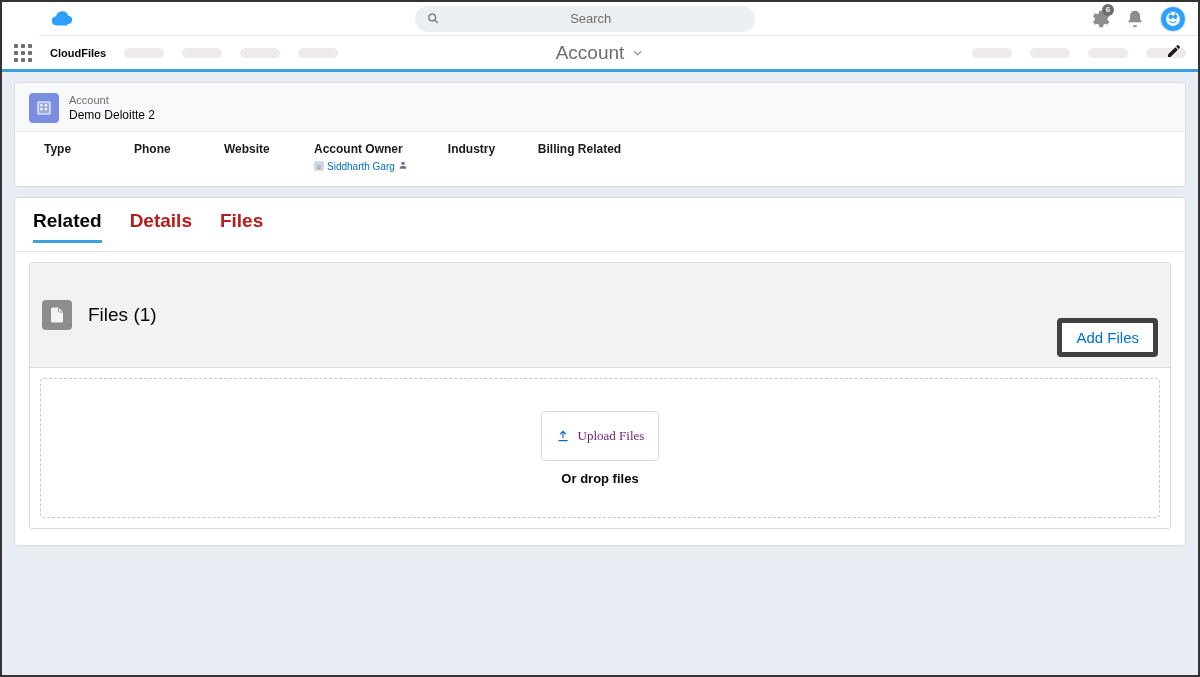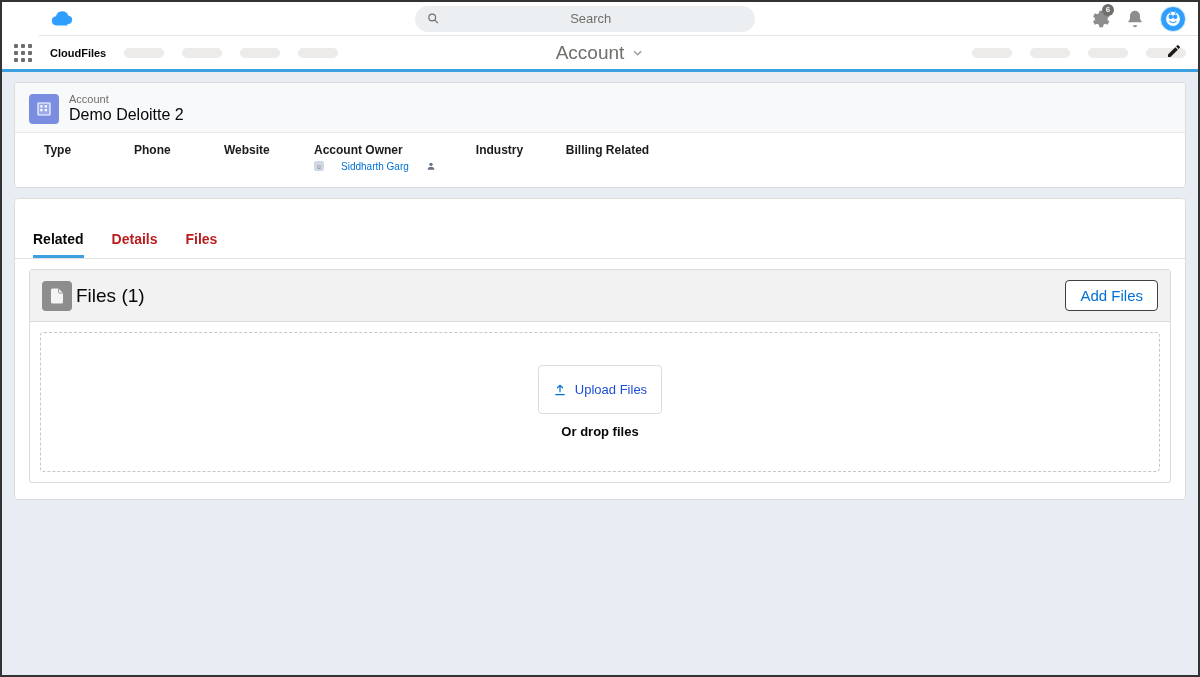--- a/index.html
+++ b/index.html
@@ -119,50 +119,49 @@
     padding: 10px 14px 8px;
     background:#f7f9fb;
     border-bottom: 1px solid #e9e9e9;
   }
   .entity-icon {
     width: 30px; height:30px; border-radius:4px;
     background:#7a8de1;
     display:flex;align-items:center;justify-content:center;color:#fff;
   }
   .entity-label { font-size:11px; color:#706e6b; line-height:1.2; }
-  .entity-name { font-size:16px; font-weight:500; color:#080707; }
+  .entity-name { font-size:12px; font-weight:500; color:#080707; }
 
   .fields-row {
     display:flex;
     gap: 40px;
     padding: 10px 29px 14px;
     font-size: 12px;
     color:#080707;
   }
   .field { display:flex; flex-direction:column; gap:4px; min-width:50px;}
   .field-label { font-weight:600; color:#1b1b1b; font-size:12px;}
-  .owner-val { font-size:10px; color:#0070d2; display:flex; align-items:flex-start; gap:17px;}
+  .owner-val { font-size:10px; color:#0070d2; display:flex; align-items:center; gap:3px;}
   .owner-val .badge {
     width:10px;height:10px;border-radius:2px;background:#d0d8e3;display:inline-flex;align-items:center;justify-content:center;font-size:7px;color:#657388;
   }
   .owner-val .person { color:#657388; font-size:10px;}
 
   .related-card {
     background:#fff;
     border:1px solid #dddbda;
     border-radius:4px;
     padding: 0;
   }
   .tabs {
     display:flex;
     gap: 28px;
-    padding: 6px 18px 0;
+    padding: 6px 18px 8px;
     border-bottom:1px solid #e0e0e0;
-    font-size:14px;
-    margin-top:20px;
+    font-size:19px;
   }
   .tab {
     padding: 6px 0 8px;
     cursor:pointer;
     color:#b91c1c;
     font-weight:600;
     border-bottom: 3px solid transparent;
   }
   .tab.active { color:#080707; border-bottom-color:#3b9fe0; }
 
@@ -172,37 +171,38 @@
     margin: 10px 14px 16px;
     background:#fff;
     overflow:hidden;
   }
   .files-header {
     background:#f3f2f2;
     border-bottom:1px solid #dddbda;
     display:flex;
     align-items:center;
     padding: 10px 12px;
-    gap: 4px;
+    gap: 16px;
   }
   .files-icon {
     width:30px;height:30px;border-radius:4px;background:#8d8d8d;
     display:flex;align-items:center;justify-content:center;color:#fff;
   }
   .files-title { font-size:19px; color:#080707; }
   .add-files-btn {
     margin-left:auto;
     background:#fff;
-    border:1px solid #404040;
+    border:5px solid #404040;
     border-radius:4px;
     padding: 6px 14px;
     color:#0070d2;
     font-size:15px;
     font-weight:400;
     cursor:pointer;
+    margin-top:45px;
   }
 
   .dropzone {
     margin: 10px;
     border: 1px dashed #c9c7c5;
     border-radius:4px;
     height: 140px;
     display:flex;
     flex-direction:column;
     align-items:center;
@@ -211,23 +211,24 @@
   }
   .upload-btn {
     background:#fff;
     border:1px solid #dddbda;
     border-radius:4px;
     padding: 16px 14px;
     display:flex;
     align-items:center;
     gap:8px;
     cursor:pointer;
-    color:#1d4ed8;
+    color:#701a75;
     font-size:13px;
     font-weight:500;
+    font-family:Liberation Serif, serif;
   }
   .drop-text { font-size:13px; font-weight:600; color:#080707;text-align:right; }
 
   .gear-badge {
     position:absolute;
     top:-4px; right:-4px;
     background:#706e6b;
     color:#fff;
     font-size:8px;
     border-radius:50%;

